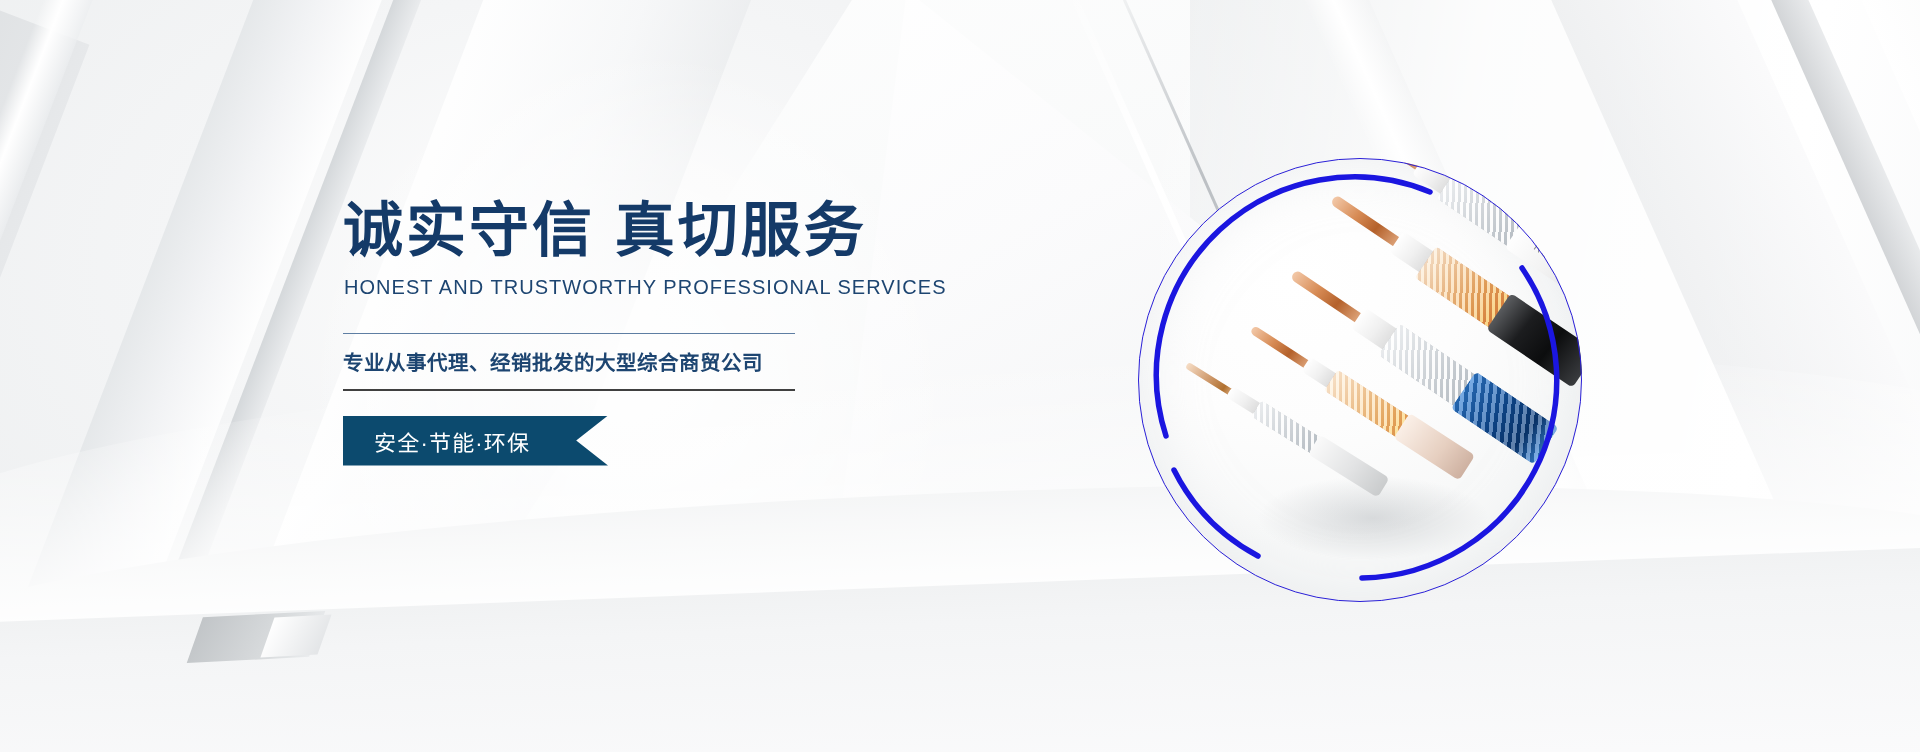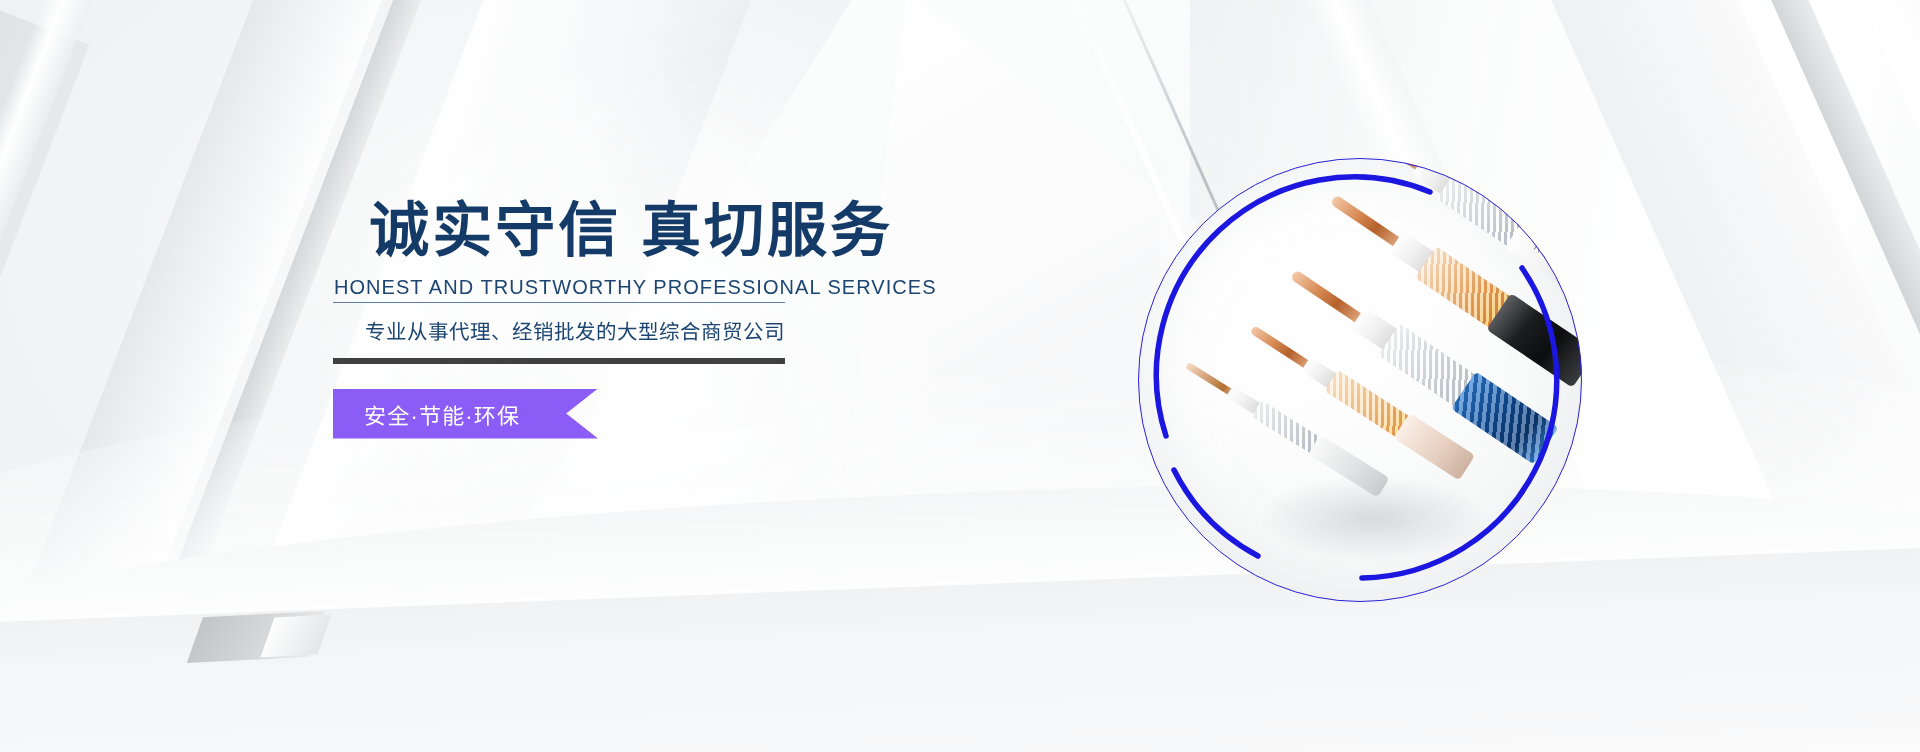--- a/index.html
+++ b/index.html
@@ -209,24 +209,23 @@
     bottom: 96px;
     width: 56px;
     height: 40px;
     background: linear-gradient(100deg, #ffffff, #e3e5e7);
     transform: skewX(-22deg) rotate(-3deg);
   }
 
   
   .text-block {
     position: absolute;
-    left: 333px;
+    left: 343px;
     top: 196px;
     width: 560px;
-    text-align: right;
   }
 
   .headline {
     margin: 0;
     font-size: 60px;
     line-height: 1.16;
     font-weight: 700;
     letter-spacing: 3px;
     color: #143a68;
     white-space: nowrap;
@@ -235,41 +234,42 @@
   .tagline {
     margin: 10px 0 0 1px;
     font-size: 20px;
     letter-spacing: 1.05px;
     font-weight: 400;
     color: #1d4571;
     white-space: nowrap;
   }
 
   .desc-wrap {
-    margin-top: 3px;
+    margin-top: 34px;
     width: 452px;
     border-top: 1px solid #5e7ea3;
-    border-bottom: 6px solid #404040;
+    border-bottom: 2px solid #404040;
     padding: 12px 0 13px 0;
     box-sizing: border-box;
+    font-weight: bold;
   }
   .desc {
     margin: 0;
     font-size: 20.5px;
     letter-spacing: .5px;
     color: #1d4571;
     white-space: nowrap;
   }
 
   .ribbon {
     position: relative;
     margin-top: 25px;
     width: 265px;
     height: 50px;
-    background: #8b5cf6;
+    background: #0c4a6e;
     clip-path: polygon(0 0, 100% 0, 88% 50%, 100% 100%, 0 100%);
     display: flex;
     align-items: center;
   }
   .ribbon-label {
     color: #ffffff;
     font-size: 22px;
     letter-spacing: 1.2px;
     padding-left: 31px;
     white-space: nowrap;

